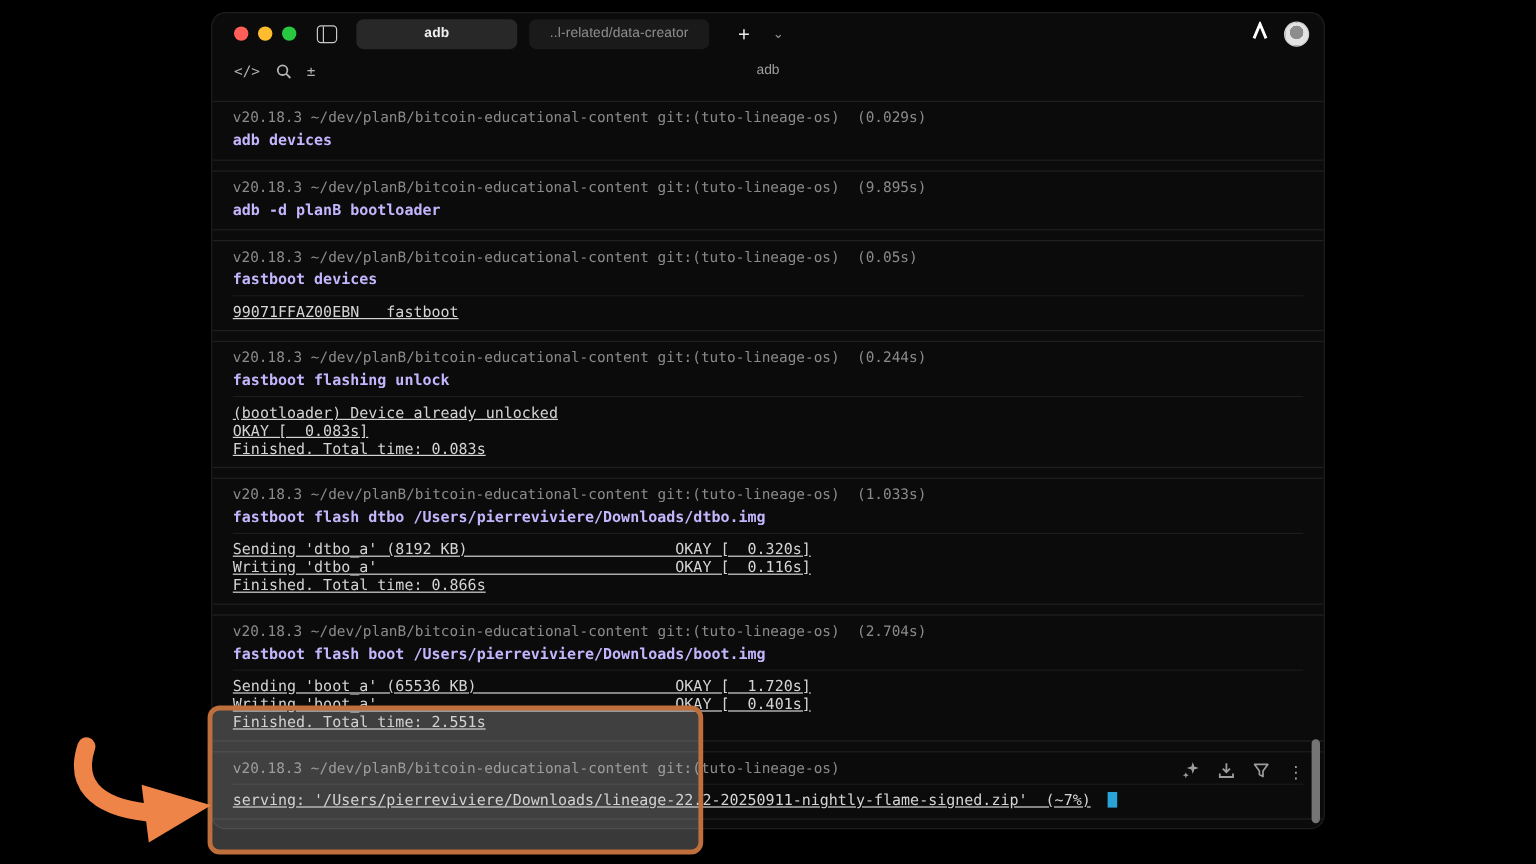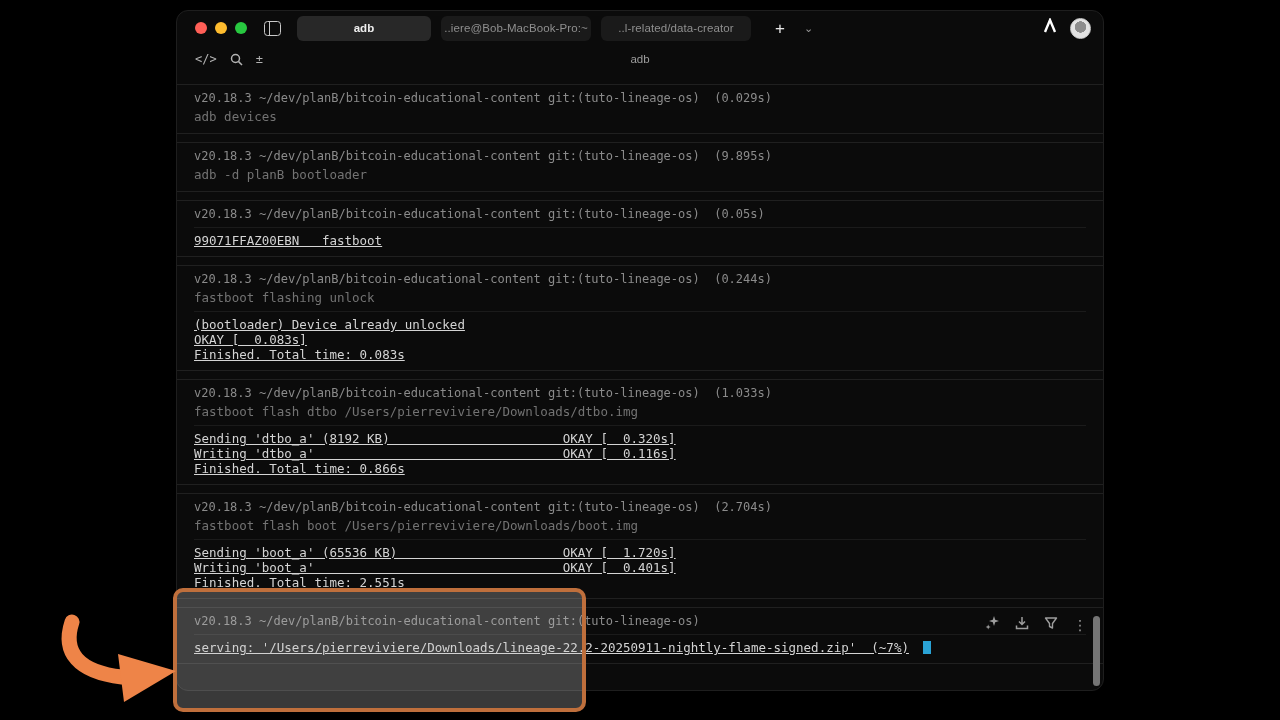--- a/index.html
+++ b/index.html
@@ -34,21 +34,21 @@
   .toolbar { height:28px; display:flex; align-items:center; gap:13px; padding:0 18px; position:relative; }
   .tb-icon { color:#b3b3b3; font-size:12px; font-family:"DejaVu Sans Mono", monospace; }
   .tb-icon svg { display:block; }
   .session-title { position:absolute; left:0; right:0; text-align:center; color:#9d9d9d; font-size:11.5px; pointer-events:none; }
 
   
   .content { font-family:"DejaVu Sans Mono", monospace; padding-top:11px; }
   .block { border-top:1px solid #202020; border-bottom:1px solid #202020;
            padding:6px 17px 8px; margin-bottom:8px; position:relative; }
   .prompt { color:#8b8b8b; font-size:12px; line-height:15px; white-space:pre; }
-  .command { color:#737373; font-weight:normal; font-size:12.5px; line-height:16px; margin-top:3px; white-space:pre; }
+  .command { color:#c4b5fd; font-weight:bold; font-size:12.5px; line-height:16px; margin-top:3px; white-space:pre; }
   .output { color:#d4d4d4; font-size:12.5px; line-height:15px; margin-top:5px; padding-top:5px;
             border-top:1px solid #1b1b1b; white-space:pre;text-decoration:underline; }
   .cursor { display:inline-block; width:8px; height:13px; background:#2aa3d6; margin-left:14px;
             vertical-align:-2px; }
 
   .block-actions { position:absolute; right:16px; top:7px; display:flex; gap:15px; align-items:center; }
   .block-actions .bi { color:#9d9d9d; }
   .kebab { font-size:14px; line-height:1; color:#9d9d9d; }
 
   .scroll-thumb { position:absolute; right:3px; bottom:4px; width:7px; height:70px;
@@ -67,21 +67,20 @@
 
   <div class="titlebar">
     <div class="lights">
       <span class="light red"></span>
       <span class="light yellow"></span>
       <span class="light green"></span>
     </div>
     <div class="sb-toggle"></div>
     <div class="tabs">
       <div class="tab active">adb</div>
-      <div class="tab inactive">..iere@Bob-MacBook-Pro:~</div>
       <div class="tab inactive">..l-related/data-creator</div>
       <div class="newtab">+</div>
       <div class="tab-chev">⌄</div>
     </div>
     <div class="bar-right">
       <span class="logo-a">
         <svg width="16" height="16" viewBox="0 0 16 16">
             <path d="M3 14 L8 2 L13 14" stroke="#fff" stroke-width="2.4" fill="none" stroke-linejoin="miter"></path>
           </svg>
       </span>
@@ -108,20 +107,21 @@
       <div class="command">adb devices</div>
     </div>
 
     <div class="block">
       <div class="prompt">v20.18.3 ~/dev/planB/bitcoin-educational-content git:(tuto-lineage-os)  (9.895s)</div>
       <div class="command">adb -d planB bootloader</div>
     </div>
 
     <div class="block">
       <div class="prompt">v20.18.3 ~/dev/planB/bitcoin-educational-content git:(tuto-lineage-os)  (0.05s)</div>
+      <div class="command">fastboot devices</div>
       <div class="output">99071FFAZ00EBN   fastboot</div>
     </div>
 
     <div class="block">
       <div class="prompt">v20.18.3 ~/dev/planB/bitcoin-educational-content git:(tuto-lineage-os)  (0.244s)</div>
       <div class="command">fastboot flashing unlock</div>
       <div class="output">(bootloader) Device already unlocked
 OKAY [  0.083s]
 Finished. Total time: 0.083s</div>
     </div>

